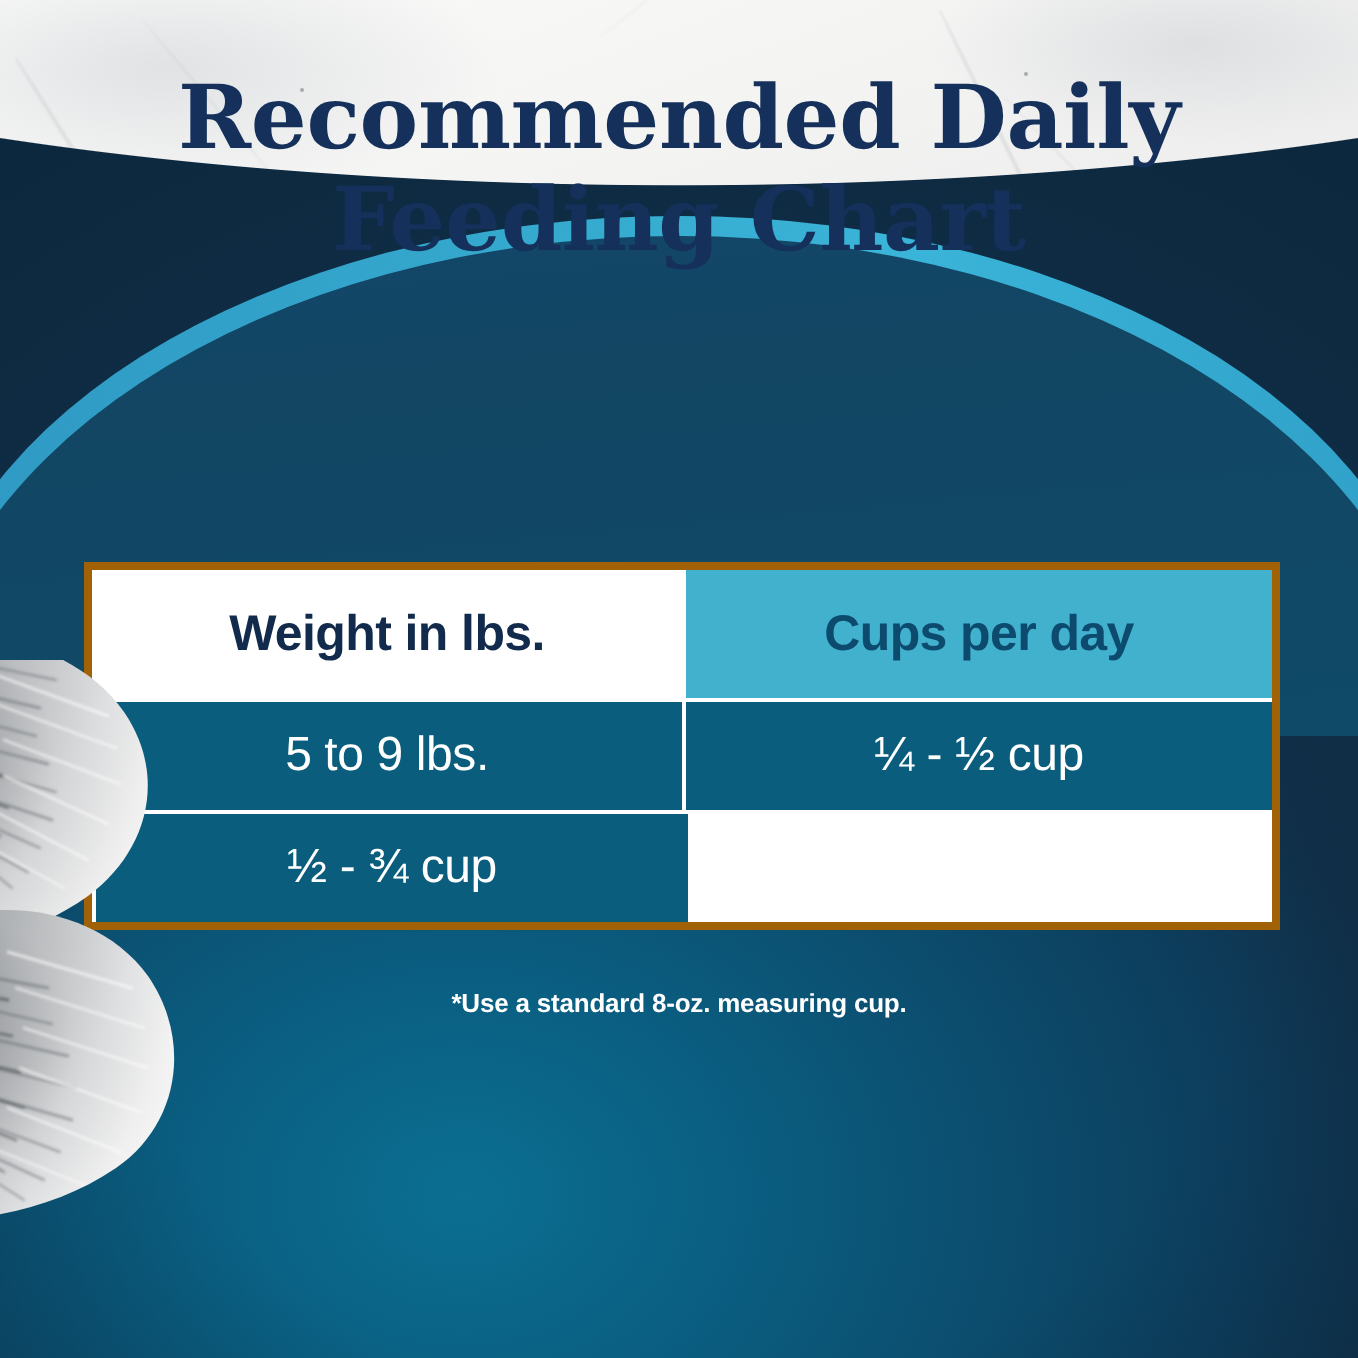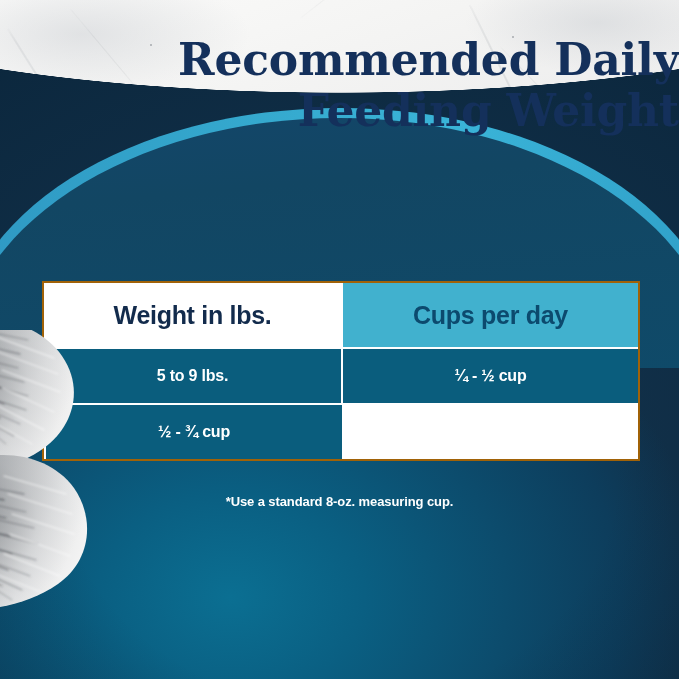--- a/index.html
+++ b/index.html
@@ -96,39 +96,39 @@
     background: #104763;
     opacity: 0;
   }
 
   
   .title {
     position: absolute;
     left: 0;
     top: 34px;
     width: 679px;
-    text-align: right;
+    text-align: center;
     font-family: "DejaVu Serif", "Liberation Serif", serif;
     font-weight: 700;
     font-size: 44px;
     line-height: 1.16;
     letter-spacing: -0.2px;
     color: #14305b;
     z-index: 6;
   }
   .title .line { display: block; }
 
   
   .table-wrap {
     position: absolute;
     left: 42px;
     top: 281px;
     width: 598px;
     z-index: 8;
-    border: 2px solid #a16207;
+    border: 4px solid #a16207;
     background: #ffffff;
   }
   .trow { display: flex; width: 100%; }
   .tcell {
     display: flex;
     align-items: center;
     justify-content: center;
     text-align: center;
     font-family: "Liberation Sans", sans-serif;
   }
@@ -136,22 +136,22 @@
   .col-b { width: 296px; }
 
   .head .tcell { height: 64px; font-size: 25px; font-weight: 700; letter-spacing: -0.3px; }
   .head .col-a { background: #ffffff; color: #122b4c; }
   .head .col-b { background: #41b1ce; color: #0c4a6e; }
 
   .body-row .tcell {
     height: 54px;
     background: #0a5d7d;
     color: #ffffff;
-    font-size: 16px;
-    font-weight: 700;
+    font-size: 24px;
+    font-weight: 400;
     letter-spacing: -0.2px;
     text-align: right;
   }
   .divider-h { height: 2px; background: #ffffff; width: 100%; }
   .divider-v { width: 2px; background: #ffffff; }
 
   
   .footnote {
     position: absolute;
     left: 0;
@@ -191,21 +191,21 @@
     <span class="vein v7"></span>
     <span class="vein v8"></span>
     <span class="speck" style="left:150px;top:44px;"></span>
     <span class="speck" style="left:430px;top:128px;"></span>
     <span class="speck" style="left:512px;top:36px;"></span>
     <span class="speck" style="left:256px;top:152px;"></span>
   </div>
 
   <div class="title">
     <span class="line">Recommended Daily</span>
-    <span class="line">Feeding Weight</span>
+    <span class="line">Feeding Chart</span>
   </div>
 
   <div class="table-wrap">
 
     <div class="trow head">
       <div class="tcell col-a">Weight in lbs.</div>
       <div class="divider-v"></div>
       <div class="tcell col-b">Cups per day</div>
     </div>
 

